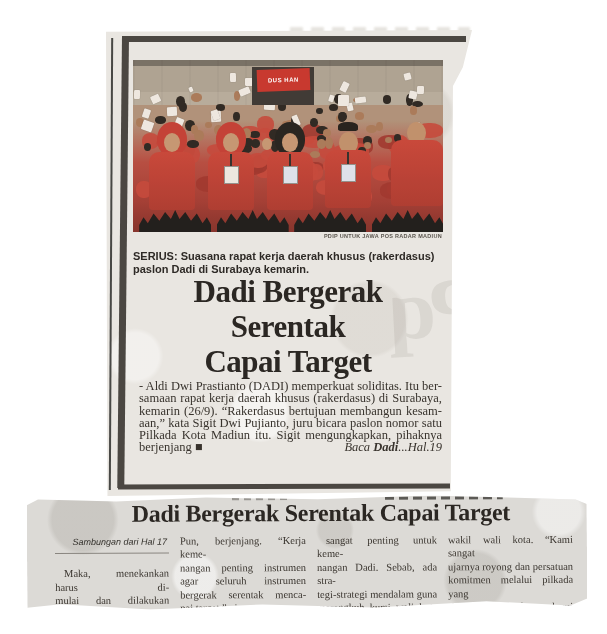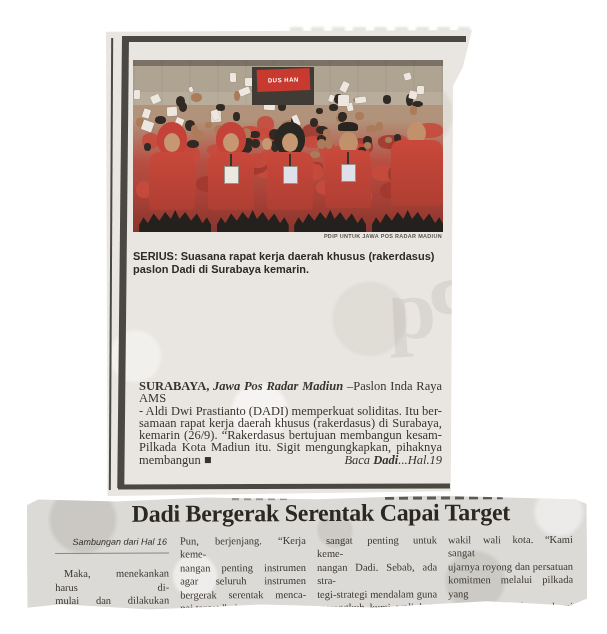--- a/index.html
+++ b/index.html
@@ -323,44 +323,49 @@
     <div class="scallop" style="left:27%;"></div>
     <div class="scallop" style="left:52%;"></div>
     <div class="scallop" style="left:77%;"></div>
     <div class="ph-tone"></div>
   </div>
 
   <div class="credit">PDIP UNTUK JAWA POS RADAR MADIUN</div>
 
   <div class="caption"><span>SERIUS:</span><span> Suasana rapat kerja daerah khusus (rakerdasus) paslon Dadi di Surabaya kemarin.</span></div>
 
+  <div class="headline">
+      <div>Dadi Bergerak</div>
+      <div>Serentak</div>
+      <div>Capai Target</div>
+    </div>
 
   <div class="article-body">
-    <div class="dateline"><span class="dl-city">SURABAYA,</span><span class="dl-source"> Jawa Pos Radar Madiun </span><span>–Paslon Inda Raya AMS</span></div>
     <div>
         <div class="jline">- Aldi Dwi Prastianto (DADI) memperkuat soliditas. Itu ber-</div>
         <div class="jline">samaan rapat kerja daerah khusus (rakerdasus) di Surabaya,</div>
         <div class="jline">kemarin (26/9). “Rakerdasus bertujuan membangun kesam-</div>
+        <div class="jline">aan,” kata Sigit Dwi Pujianto, juru bicara paslon nomor satu</div>
         <div class="jline">Pilkada Kota Madiun itu. Sigit mengungkapkan, pihaknya</div>
       </div>
     <div class="body-last">
-      <span>membangun ■</span>
+      <span>berjenjang ■</span>
       <span class="read-more"><span>Baca </span><b>Dadi</b><span>...Hal.19</span></span>
     </div>
   </div>
 </div>
 
 <div class="clip-strip">
   <div class="remnant remnant-a"></div>
   <div class="remnant remnant-b"></div>
   <div class="strip-headline">Dadi Bergerak Serentak Capai Target</div>
 
   <div class="cols">
     <div class="col col1 indent-first no-stretch-last">
-      <div class="jump-label">Sambungan dari Hal 16</div>
+      <div class="jump-label">Sambungan dari Hal 17</div>
       <div>
           <div class="jline">Maka, menekankan harus di-</div>
           <div class="jline">mulai dan dilakukan melalui</div>
           <div class="jline">konsolidasi struktural partai.</div>
         </div>
     </div>
     <div class="col col2 no-stretch-last">
       <div>
           <div class="jline">Pun, berjenjang. “Kerja keme-</div>
           <div class="jline">nangan penting instrumen</div>

